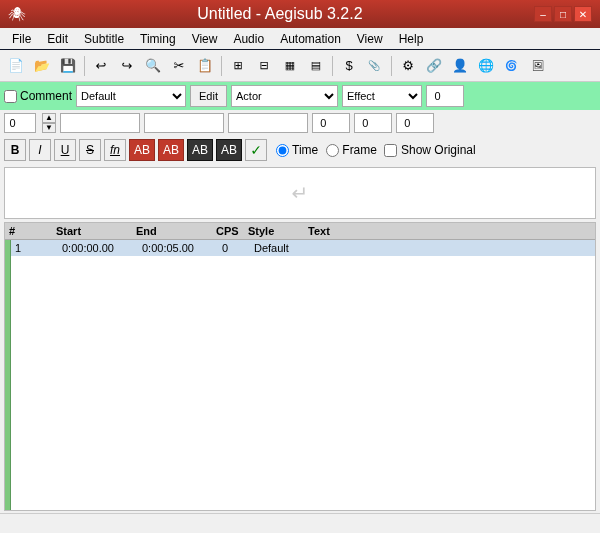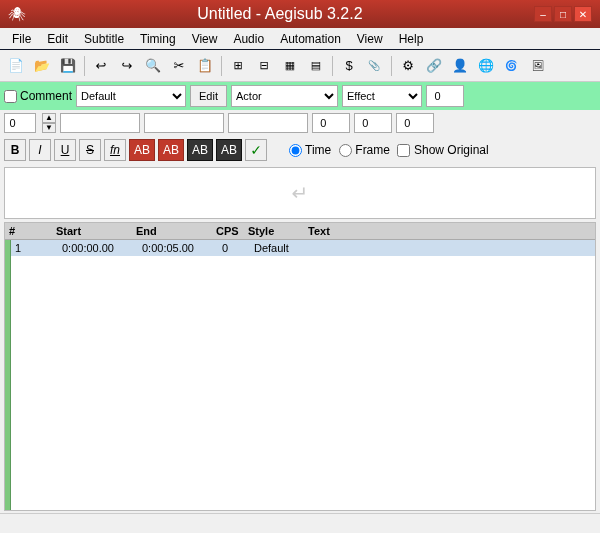--- a/index.html
+++ b/index.html
@@ -171,21 +171,21 @@
       background: #f0f0f0;
       cursor: pointer;
       display: flex;
       align-items: center;
       justify-content: center;
     }
     .radio-grp {
       display: flex;
       align-items: center;
       gap: 8px;
-      margin-left: 19px;
+      margin-left: 6px;
       font-size: 12px;
     }
     .radio-grp label {
       display: flex;
       align-items: center;
       gap: 3px;
     }
     .show-orig {
       display: flex;
       align-items: center;

